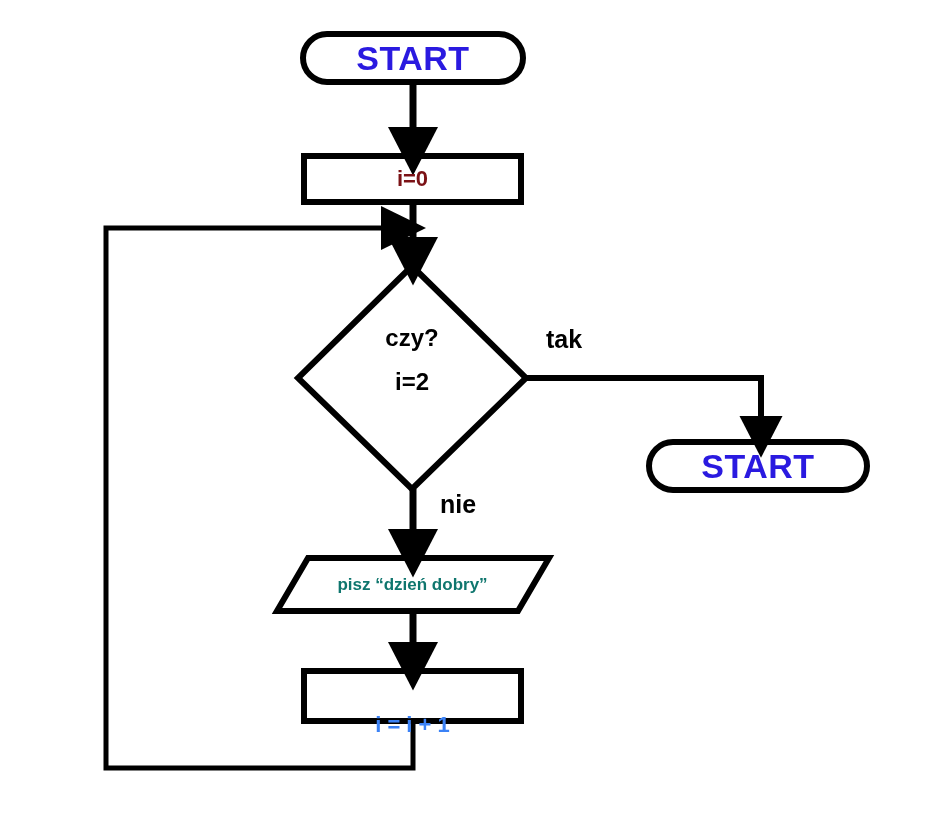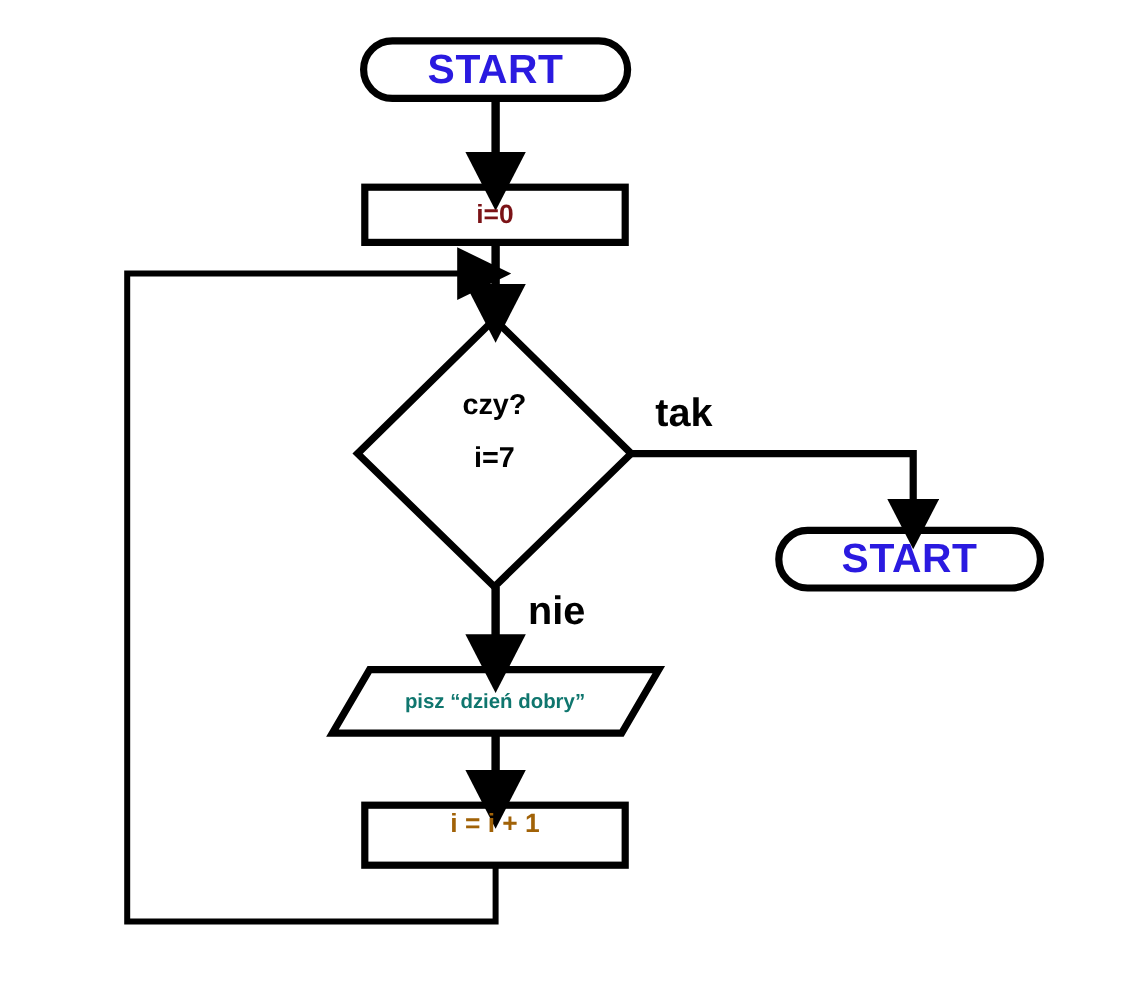--- a/index.html
+++ b/index.html
@@ -48,21 +48,21 @@
   }
   .decision-label .ln2 {
     margin-top: 20px;
   }
   .io-label {
     font-size: 17px;
   }
   .edge-label {
     position: absolute;
     font-weight: bold;
-    font-size: 33px;
+    font-size: 25px;
     color: #000000;
     white-space: pre;
   }
 </style>
 </head>
 <body>
 
 <div id="canvas">
 
   <svg id="flow-svg" viewBox="0 0 934 836" xmlns="http://www.w3.org/2000/svg">
@@ -99,26 +99,26 @@
 
     <path d="M413,721 L413,768 L106,768 L106,228 L402,228" fill="none" stroke="#000000" stroke-width="5" marker-end="url(#arrowThin)"></path>
   </svg>
 
   <div class="node-text terminal-label" style="left:303px; top:34px; width:220px; height:48px; color:#2a1ae0;">START</div>
 
   <div class="node-text process-label" style="left:304px; top:156px; width:217px; height:46px; color:#7b1216;text-align:right;">i=0</div>
 
   <div class="node-text decision-label" style="left:298px; top:300px; width:228px; height:120px; color:#000000;text-align:right;">
     <span class="ln1">czy?</span>
-    <span class="ln2">i=7</span>
+    <span class="ln2">i=2</span>
   </div>
 
   <div class="node-text io-label" style="left:290px; top:558px; width:245px; height:53px; color:#0f766e;">pisz “dzień dobry”</div>
 
-  <div class="node-text process-label" style="left:304px; top:661px; width:217px; height:50px; color:#a16207;">i = i + 1</div>
+  <div class="node-text process-label" style="left:304px; top:700px; width:217px; height:50px; color:#3b82f6;">i = i + 1</div>
 
   <div class="node-text terminal-label" style="left:649px; top:442px; width:218px; height:48px; color:#2a1ae0;">START</div>
 
   <div class="edge-label" style="left:546px; top:325px;">tak</div>
 
   <div class="edge-label" style="left:440px; top:490px;">nie</div>
 
 </div>
 
 </body></html>

